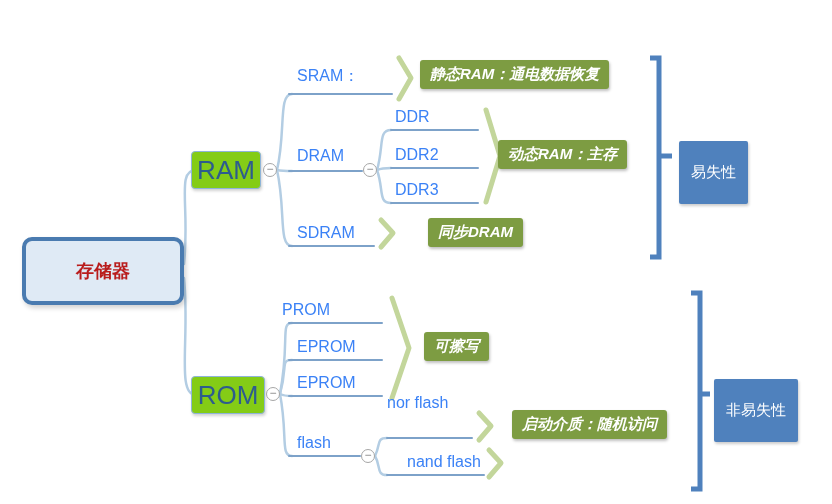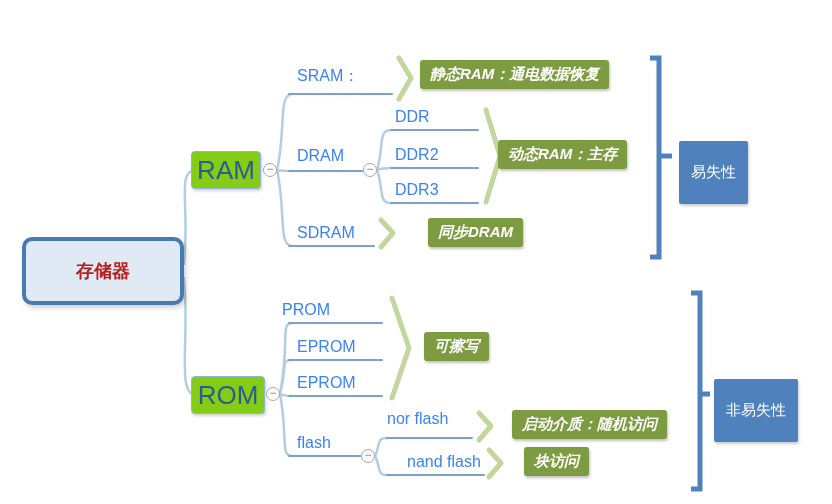--- a/index.html
+++ b/index.html
@@ -118,22 +118,21 @@
   <div class="summary" style="left:420px; top:60px;">静态RAM：通电数据恢复</div>
   <div class="summary" style="left:498px; top:140px;">动态RAM：主存</div>
   <div class="summary" style="left:428px; top:218px;">同步DRAM</div>
 
   <div class="category" style="left:679px; top:141px;">易失性</div>
 
   <div class="topic-label" style="left:282px; top:300px;">PROM</div>
   <div class="topic-label" style="left:297px; top:337px;text-align:center;">EPROM</div>
   <div class="topic-label" style="left:297px; top:373px;">EPROM</div>
   <div class="topic-label" style="left:297px; top:433px;text-align:right;">flash</div>
-  <div class="topic-label" style="left:387px; top:409px;text-align:right;">nor flash</div>
+  <div class="topic-label" style="left:387px; top:393px;text-align:right;">nor flash</div>
   <div class="topic-label" style="left:387px; top:452px;margin-left:20px;">nand flash</div>
 
   <div class="summary" style="left:424px; top:332px;">可擦写</div>
   <div class="summary" style="left:512px; top:410px;">启动介质：随机访问</div>
-  <div class="summary" style="left:524px; top:447px;">块访问</div>
 
   <div class="category" style="left:714px; top:379px;">非易失性</div>
 
 </div>
 
 </body></html>

